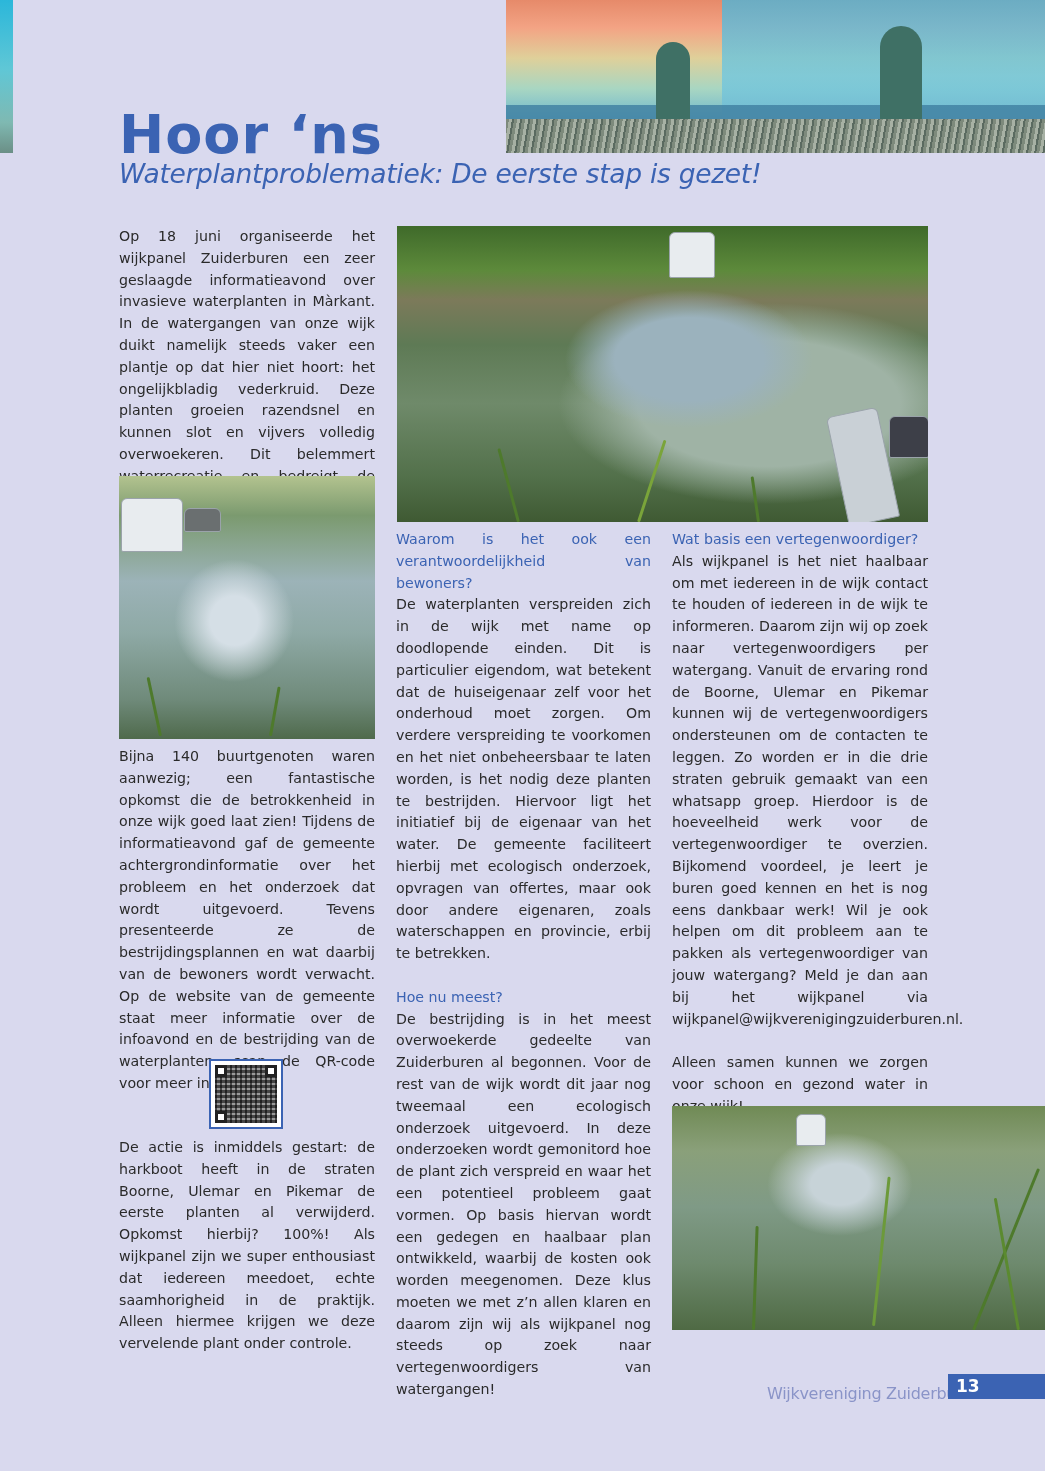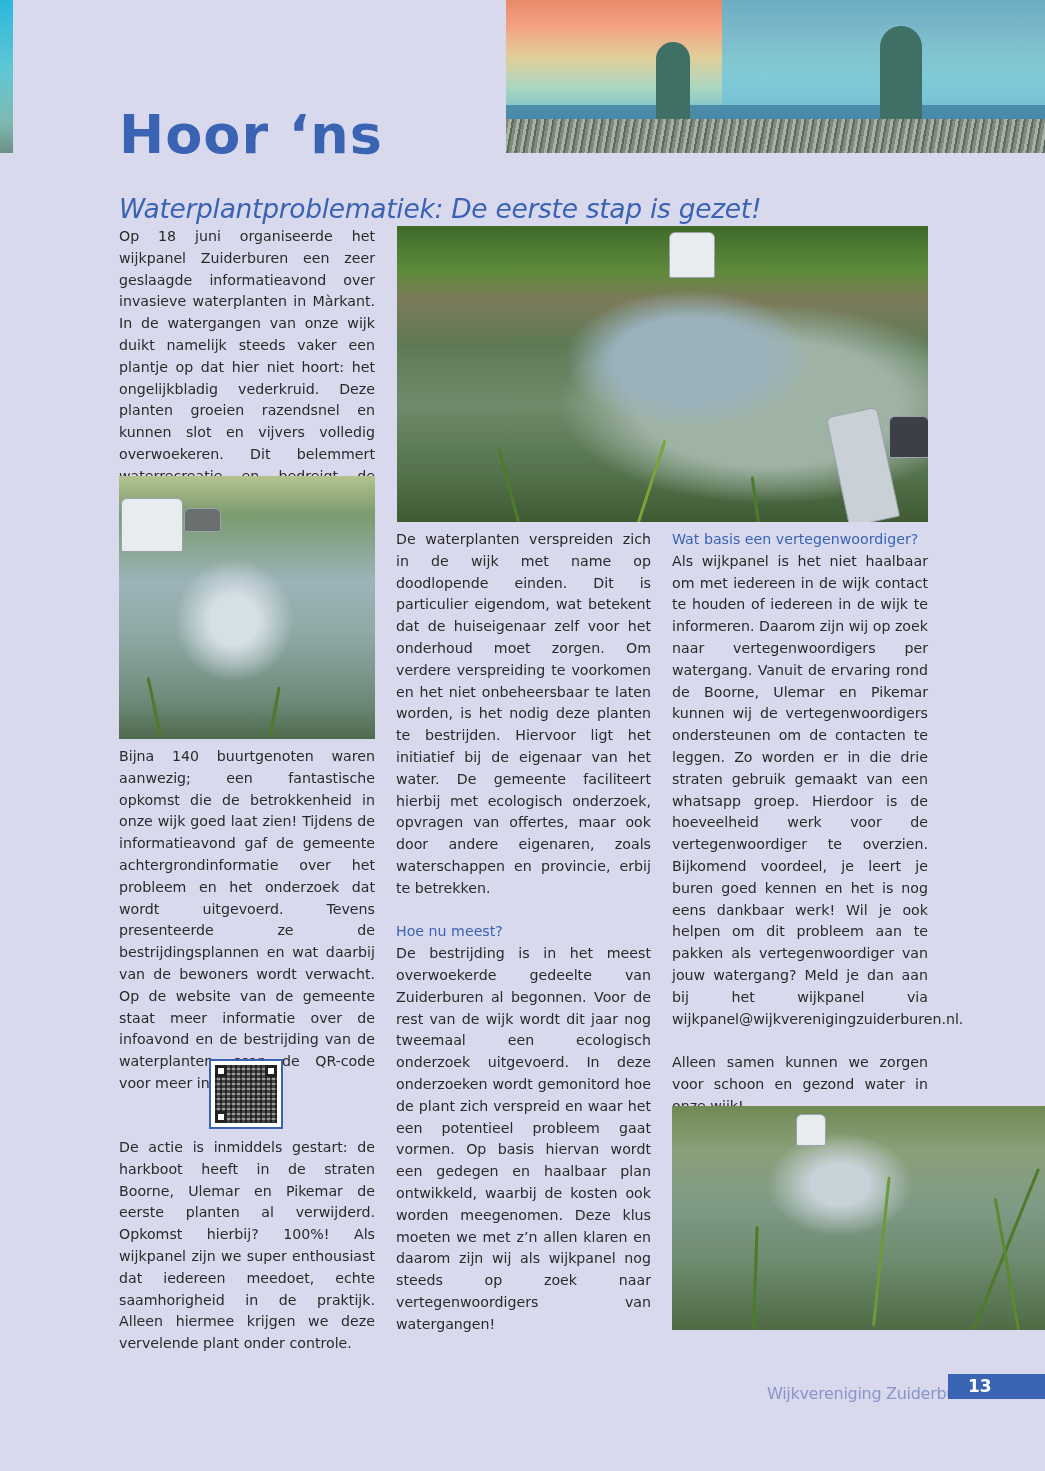--- a/index.html
+++ b/index.html
@@ -38,21 +38,21 @@
   }
   .title {
     position: absolute; left: 119px; top: 108px;
     font-family: "DejaVu Sans", sans-serif; font-weight: bold;
     font-size: 54px; color: #3b63b3; letter-spacing: 1px;
     line-height: 1;
   }
   .subtitle {
     position: absolute; left: 119px; top: 158px;
     font-style: italic; font-size: 26.5px; color: #3b63b3;
-    font-family: "DejaVu Sans", sans-serif; letter-spacing: -0.3px; margin-top: 35px;
+    font-family: "DejaVu Sans", sans-serif; letter-spacing: -0.3px;
   }
   .col {
     position: absolute;
     font-size: 14.2px; line-height: 21.8px;
     text-align: justify; color: #2a2a2a;
   }
   .col p { margin: 0; }
   .col h3 {
     margin: 0; font-weight: normal; color: #3b63b3; font-size: 14.2px; line-height: 21.8px;
   }
@@ -96,21 +96,21 @@
   }
   .qr-finder {
     position: absolute; width: 12px; height: 12px; border: 3px solid #222; background: #fff; box-sizing: border-box;
   }
   .footer-text {
     position: absolute; left: 767px; top: 1384px; font-size: 16px; color: #8a94c8; letter-spacing: -0.3px;
   }
   .page-num {
     position: absolute; left: 948px; top: 1374px; width: 97px; height: 25px;
     background: #3b63b3; color: #fff; font-weight: bold; font-size: 17px;
-    line-height: 25px; padding-left: 20px; box-sizing: border-box;
+    line-height: 25px; padding-left: 8px; box-sizing: border-box;
   }
 </style>
 </head>
 <body>
 
 <div class="left-strip"></div>
 
 <div class="hero">
   <div class="sky-right"></div>
   <div class="hills"></div>
@@ -152,20 +152,21 @@
 <div class="photo photo1">
   <div class="boat" style="left:272px; top:6px; width:44px; height:44px;"></div>
   <div class="boat" style="left:440px; top:185px; width:50px; height:110px; transform:rotate(-12deg); background:#c9d0d6;"></div>
   <div class="boat" style="left:492px; top:190px; width:38px; height:40px; background:#3d3f48;"></div>
   <div class="reed" style="left:120px; top:220px; height:76px; transform:rotate(-15deg);"></div>
   <div class="reed" style="left:240px; top:210px; height:86px; transform:rotate(18deg); background:#7aa43a;"></div>
   <div class="reed" style="left:360px; top:250px; height:46px; transform:rotate(-8deg);"></div>
 </div>
 
 <div class="col" style="left:396px; top:529px; width:255px;">
+  <h3>Waarom is het ook een verantwoordelijkheid van bewoners?</h3>
   <p>De waterplanten verspreiden zich in de wijk met name op doodlopende einden. Dit is particulier eigendom, wat betekent dat de huiseigenaar zelf voor het onderhoud moet zorgen. Om verdere verspreiding te voorkomen en het niet onbeheersbaar te laten worden, is het nodig deze planten te bestrijden. Hiervoor ligt het initiatief bij de eigenaar van het water. De gemeente faciliteert hierbij met ecologisch onderzoek, opvragen van offertes, maar ook door andere eigenaren, zoals waterschappen en provincie, erbij te betrekken.</p>
   <p style="height:21.8px;"></p>
   <h3>Hoe nu meest?</h3>
   <p>De bestrijding is in het meest overwoekerde gedeelte van Zuiderburen al begonnen. Voor de rest van de wijk wordt dit jaar nog tweemaal een ecologisch onderzoek uitgevoerd. In deze onderzoeken wordt gemonitord hoe de plant zich verspreid en waar het een potentieel probleem gaat vormen. Op basis hiervan wordt een gedegen en haalbaar plan ontwikkeld, waarbij de kosten ook worden meegenomen. Deze klus moeten we met z’n allen klaren en daarom zijn wij als wijkpanel nog steeds op zoek naar vertegenwoordigers van watergangen!</p>
 </div>
 
 <div class="col" style="left:672px; top:529px; width:256px;">
   <h3>Wat basis een vertegenwoordiger?</h3>
   <p>Als wijkpanel is het niet haalbaar om met iedereen in de wijk contact te houden of iedereen in de wijk te informeren. Daarom zijn wij op zoek naar vertegenwoordigers per watergang. Vanuit de ervaring rond de Boorne, Ulemar en Pikemar kunnen wij de vertegenwoordigers ondersteunen om de contacten te leggen. Zo worden er in die drie straten gebruik gemaakt van een whatsapp groep. Hierdoor is de hoeveelheid werk voor de vertegenwoordiger te overzien. Bijkomend voordeel, je leert je buren goed kennen en het is nog eens dankbaar werk! Wil je ook helpen om dit probleem aan te pakken als vertegenwoordiger van jouw watergang? Meld je dan aan bij het wijkpanel via wijkpanel@wijkverenigingzuiderburen.nl.</p>
   <p style="height:21.8px;"></p>

